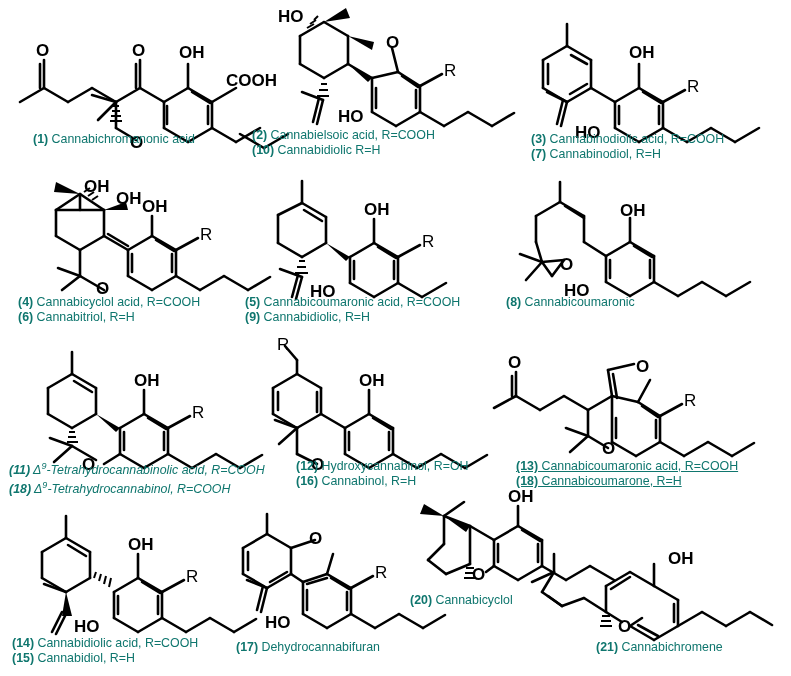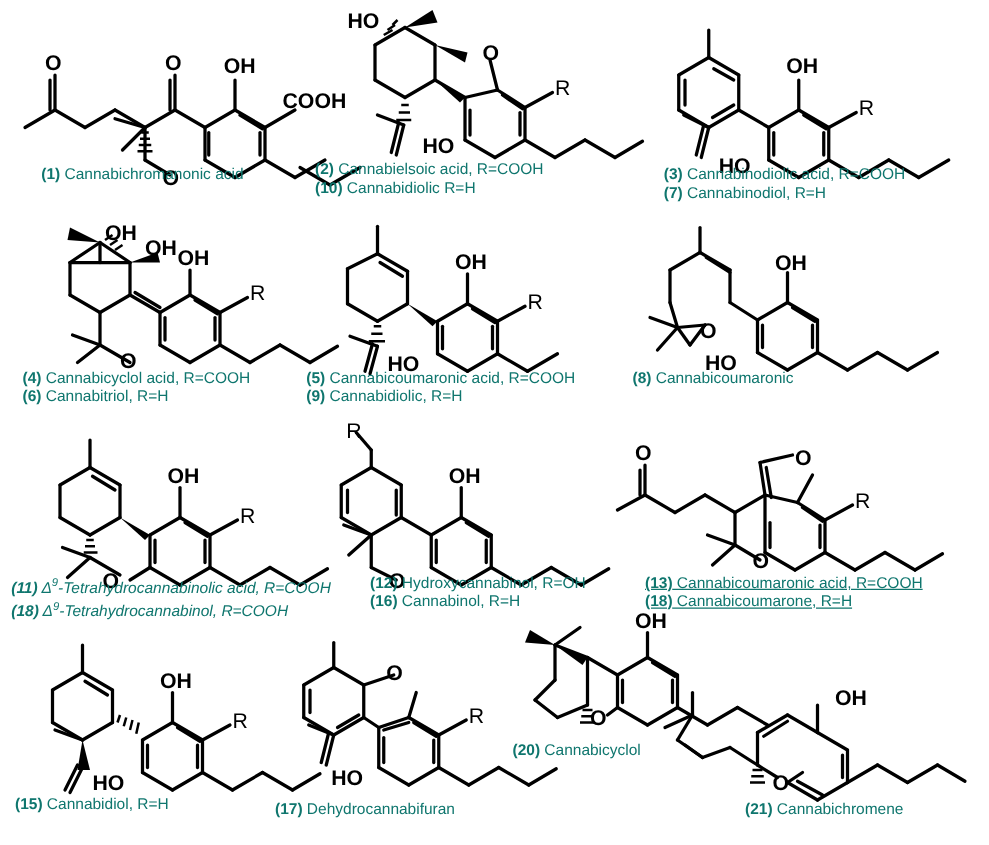--- a/index.html
+++ b/index.html
@@ -507,20 +507,21 @@
     <line x1="150" y1="108" x2="174" y2="122"></line>
     <line x1="174" y1="122" x2="198" y2="108"></line>
     <line x1="198" y1="108" x2="222" y2="122"></line>
     <line x1="222" y1="122" x2="244" y2="109"></line>
     <text x="116" y="40">OH</text>
     <text class="rlabel" x="174" y="72">R</text>
     <text x="62" y="122">HO</text>
   </svg>
 
   <div class="caption" style="left:12px;top:636px;">
+    <span class="ln"><b>(14)</b><span> Cannabidiolic acid, R=COOH</span></span>
     <span class="ln"><b>(15)</b><span> Cannabidiol, R=H</span></span>
   </div>
 
   <svg class="structure" style="left:215px;top:512px;" width="235" height="118" viewBox="0 0 235 118">
 
     <line x1="28" y1="36" x2="28" y2="62"></line>
     <line x1="33" y1="40" x2="33" y2="58"></line>
     <line x1="28" y1="62" x2="52" y2="76"></line>
     <line x1="52" y1="76" x2="76" y2="62"></line>
     <line x1="72" y1="60" x2="55" y2="70"></line>
@@ -552,21 +553,21 @@
 
     <line x1="136" y1="102" x2="160" y2="116"></line>
     <line x1="160" y1="116" x2="184" y2="102"></line>
     <line x1="184" y1="102" x2="208" y2="116"></line>
     <line x1="208" y1="116" x2="230" y2="103"></line>
     <text x="94" y="32">O</text>
     <text class="rlabel" x="160" y="66">R</text>
     <text x="50" y="116">HO</text>
   </svg>
 
-  <div class="caption" style="left:220px;top:640px;text-align:center;">
+  <div class="caption" style="left:236px;top:640px;text-align:center;">
     <span class="ln"><b>(17)</b><span> Dehydrocannabifuran</span></span>
   </div>
 
   <svg class="structure" style="left:398px;top:488px;" width="230" height="100" viewBox="0 0 230 100">
 
     <path class="wedge" d="M46,28 L26,16 L22,26 Z"></path>
     <line x1="46" y1="28" x2="66" y2="14"></line>
     <line x1="46" y1="28" x2="46" y2="56"></line>
     <line x1="46" y1="28" x2="72" y2="38"></line>
     <path class="wedge" d="M46,28 L72,38 L68,44 Z"></path>

